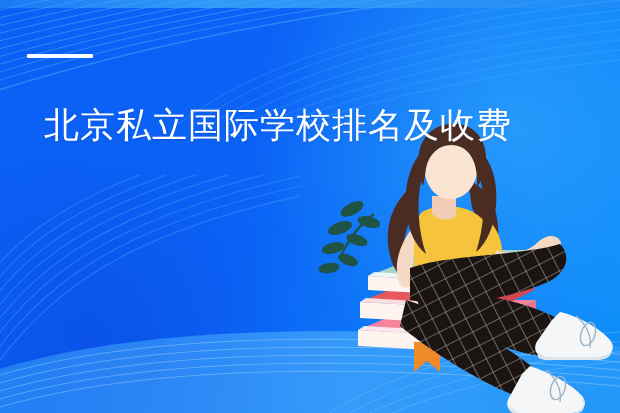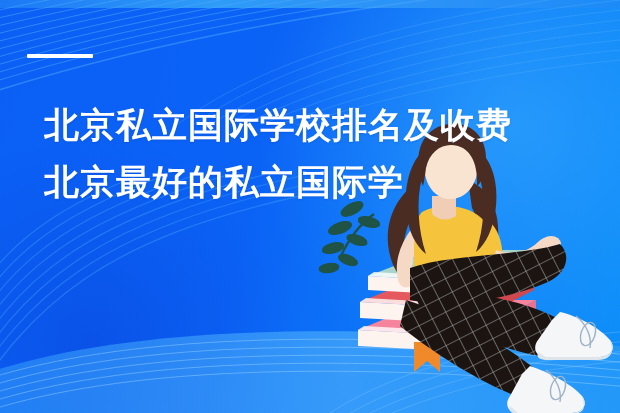--- a/index.html
+++ b/index.html
@@ -31,21 +31,21 @@
 
   svg.deco{position:absolute;inset:0;width:620px;height:413px;}
 
   
   .rule{
     position:absolute;left:27px;top:54px;width:66px;height:4px;background:#ffffff;border-radius:1px;
   }
   .headline{
     position:absolute;left:44px;top:96px;width:576px;
     color:#ffffff;
-    font-weight:bold;
+    font-weight:normal;
     font-size:35px;
     line-height:57px;
     letter-spacing:1px;
     white-space:nowrap;
     text-shadow:0 1px 2px rgba(0,40,120,.18);
   }
   .headline .ln{display:block;height:57px;overflow:hidden;}
   .ln2{position:relative;z-index:1;}
 </style>
 </head>
@@ -236,16 +236,15 @@
         <path d="M546,370 C556,378 562,390 560,402"></path>
         <ellipse cx="558" cy="388" rx="7" ry="12" transform="rotate(18 558 388)"></ellipse>
       </g>
     </g>
   </svg>
 
   <div class="rule"></div>
 
   <div class="headline">
     <span class="ln ln1">北京私立国际学校排名及收费</span>
-    <span class="ln ln2">北京最好的私立国际学</span>
   </div>
 
 </div>
 
 </body></html>

